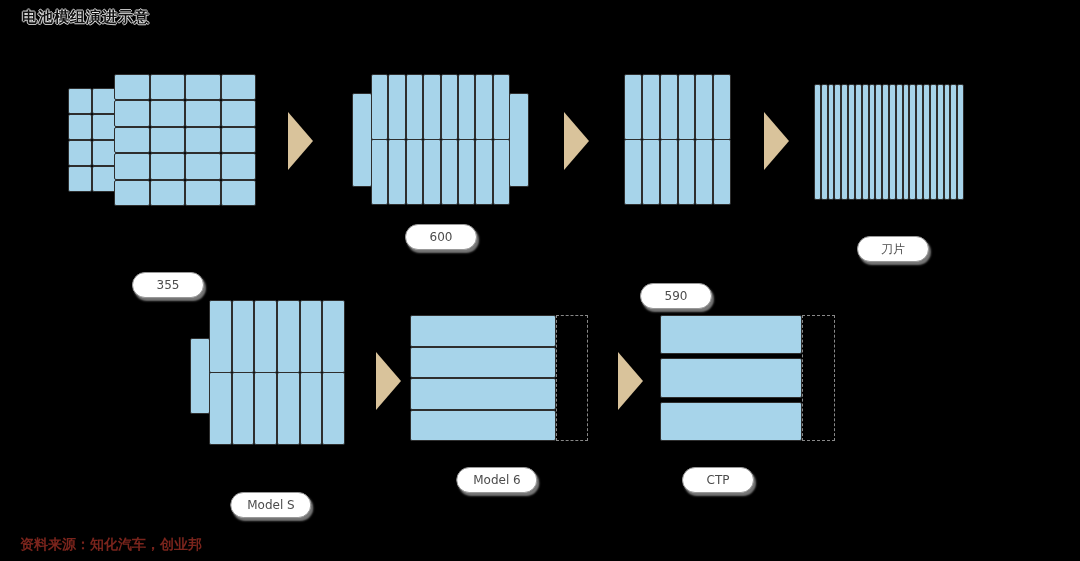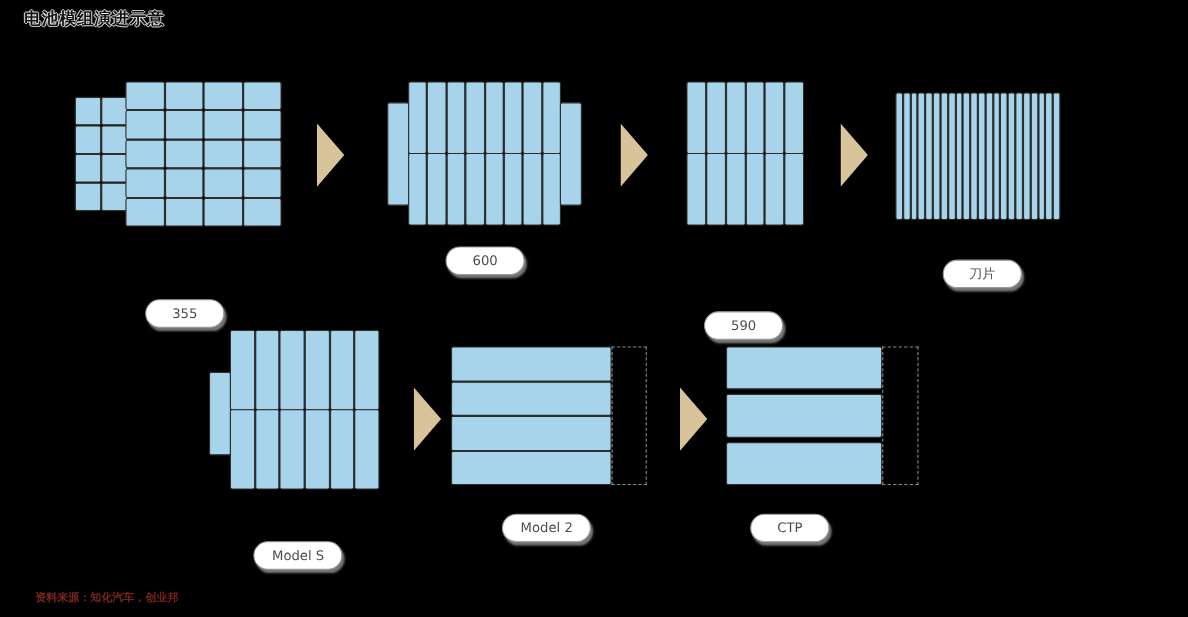--- a/index.html
+++ b/index.html
@@ -22,23 +22,23 @@
     top: 8px;
     font-size: 15px;
     font-weight: bold;
     letter-spacing: 1px;
     color: var(--title-text, #111);
     text-shadow: -1px 0 0 rgba(255,255,255,.75), 1px 0 0 rgba(255,255,255,.75),
                  0 -1px 0 rgba(255,255,255,.75), 0 1px 0 rgba(255,255,255,.75);
   }
   .source {
     position: absolute;
-    left: 32px;
+    left: 20px;
     top: 536px;
-    font-size: 10px;
+    font-size: 14px;
     font-weight: bold;
     color: var(--source-text, #7a241c);
   }
   .part {
     position: absolute;
     display: grid;
   }
   .cell {
     background: var(--cell-fill, #A7D4EA);
     border: 1px solid var(--cell-border, #2e2e2e);
@@ -210,21 +210,21 @@
       <div class="pill" style="left: 271px; top: 505px;">Model S</div>
     </div>
     <div>
       <div class="part" style="left: 410px; top: 315px; width: 146px; height: 126px; grid-template-columns: repeat(1, 1fr); grid-template-rows: repeat(4, 1fr);">
         <div class="cell"></div>
         <div class="cell"></div>
         <div class="cell"></div>
         <div class="cell"></div>
       </div>
       <div class="dashed" style="left: 556px; top: 315px; width: 32px; height: 126px;"></div>
-      <div class="pill" style="left: 497px; top: 480px;">Model 2</div>
+      <div class="pill" style="left: 497px; top: 480px;">Model 6</div>
     </div>
     <div>
       <div class="part" style="left: 660px; top: 315px; width: 142px; height: 126px; grid-template-columns: repeat(1, 1fr); grid-template-rows: repeat(3, 1fr); gap: 4px;">
         <div class="cell"></div>
         <div class="cell"></div>
         <div class="cell"></div>
       </div>
       <div class="dashed" style="left: 802px; top: 315px; width: 33px; height: 126px;"></div>
       <div class="pill" style="left: 718px; top: 480px;">CTP</div>
     </div>

